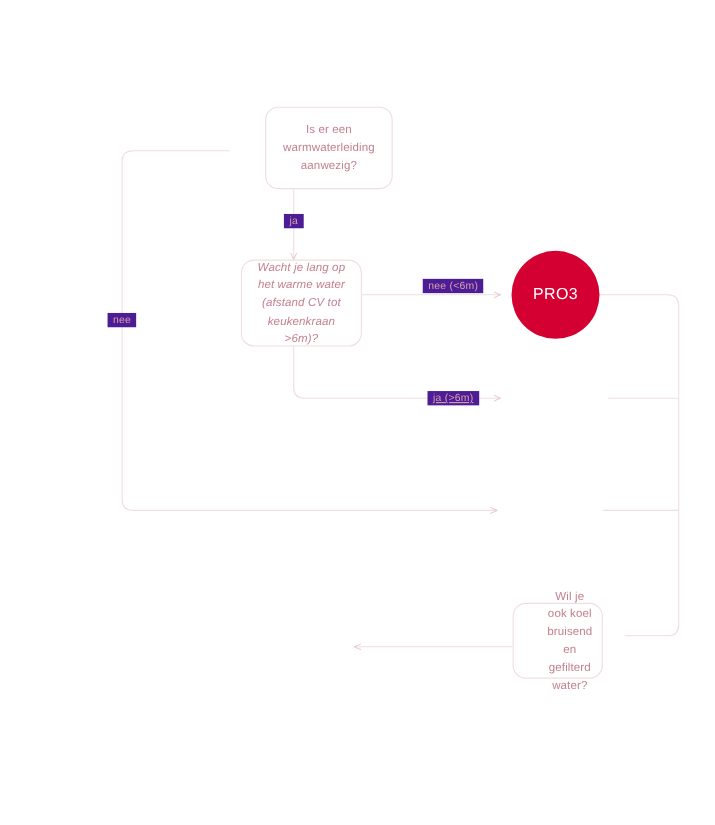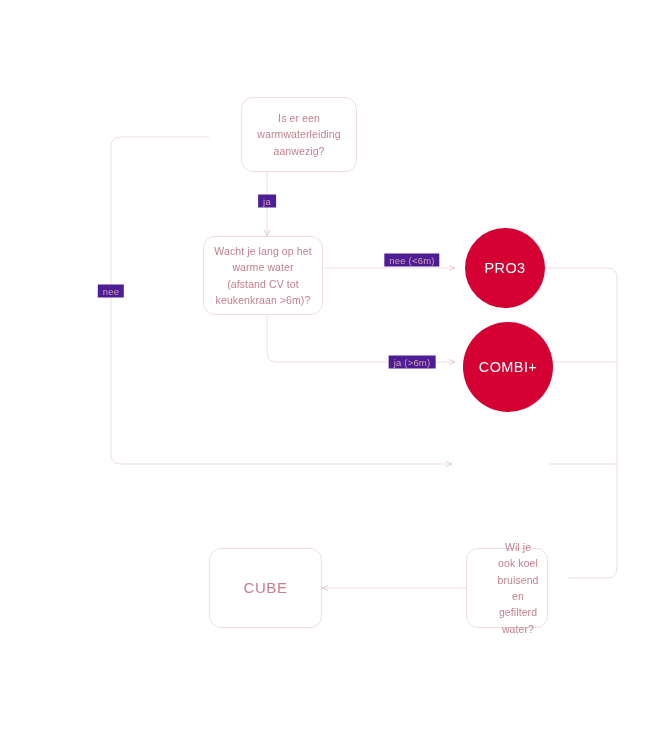--- a/index.html
+++ b/index.html
@@ -111,50 +111,44 @@
       <path d="M 548 464 L 617 464"></path>
 
       <path d="M 466 588 L 322 588" marker-end="url(#arrow-left)"></path>
     </g>
   </svg>
 
   <div class="node-box" style="left:209px; top:97px; width:116px; height:75px;margin-left:32px;">
     <span>Is er een warmwaterleiding aanwezig?</span>
   </div>
 
-  <div class="node-box" style="left:203px; top:236px; width:120px; height:79px;">
+  <div class="node-box" style="left:219px; top:236px; width:110px; height:79px;font-style:italic;">
     <span>Wacht je lang op het warme water (afstand CV tot keukenkraan &gt;6m)?</span>
   </div>
 
-  <div class="node-box" style="left:466px; top:548px; width:82px; height:80px;padding-left:32px;">
+  <div class="node-box" style="left:466px; top:548px; width:82px; height:69px;padding-left:32px;">
     <span>Wil je ook koel bruisend en gefilterd water?</span>
   </div>
 
   <div class="node-circle" style="left:465px; top:228px; width:80px; height:80px;">
     <span>PRO3</span>
   </div>
 
-  <div class="node-circle" style="left:463px; top:322px; width:90px; height:90px;">
-    <span>COMBI+</span>
-  </div>
 
 
-  <div class="node-box terminal" style="left:209px; top:548px; width:113px; height:80px;">
-    <span>CUBE</span>
-  </div>
 
   <div class="edge-label" style="left:267px; top:201px;">
     <span>ja</span>
   </div>
 
   <div class="edge-label" style="left:111px; top:291px;">
     <span>nee</span>
   </div>
 
   <div class="edge-label" style="left:412px; top:260px;">
     <span>nee (&lt;6m)</span>
   </div>
 
-  <div class="edge-label" style="left:412px; top:362px;">
+  <div class="edge-label" style="left:412px; top:362px;text-decoration:underline;">
     <span>ja (&gt;6m)</span>
   </div>
 
 </div>
 
 </body></html>

